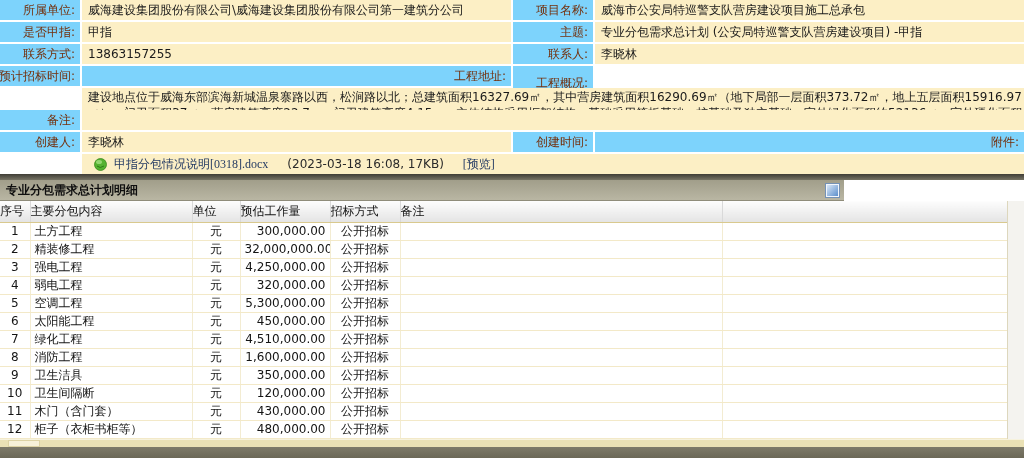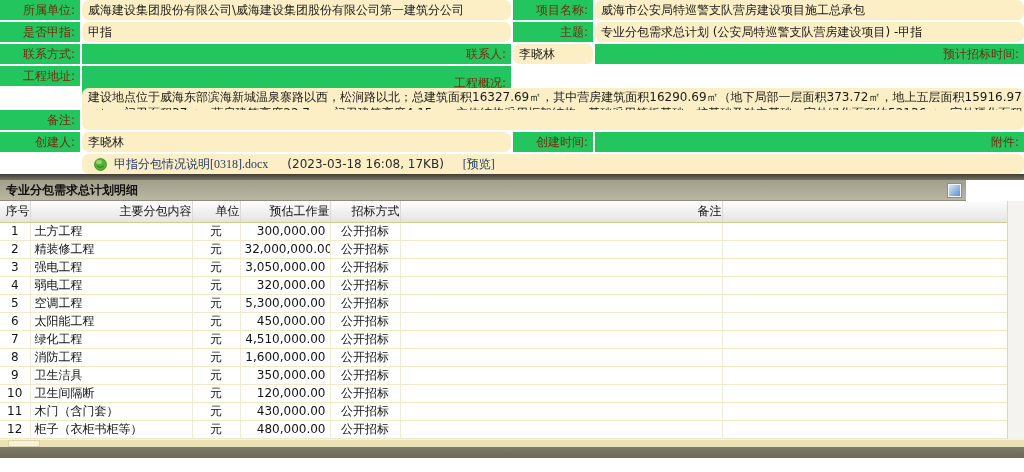--- a/index.html
+++ b/index.html
@@ -12,48 +12,48 @@
   
   .form-grid {
     width: 1024px;
     display: grid;
     grid-template-columns: 80px 429px 80px 1fr;
     grid-auto-rows: 20px;
     gap: 2px;
     background: #ffffff;
   }
   .flabel {
-    background: #22c55e;
+    background: #7dd3fc;
     color: #732f0b;
     display: flex; align-items: center; justify-content: flex-end;
     padding-right: 5px;
     white-space: nowrap;
   }
   .fvalue {
     background: #fcefc5;
     display: flex; align-items: center;
     padding-left: 6px;
-    white-space: nowrap; overflow: hidden; border-radius: 7px;
+    white-space: nowrap; overflow: hidden;
   }
   .row-overview { height: 34px; }
   .fvalue.wrap {
     white-space: normal; overflow: hidden;
     line-height: 16px; align-items: flex-start; padding-top: 1px;
   }
   .span-rest { grid-column: 2 / 5; }
   .attach-link { color: #233a63; cursor: pointer; font-family: Liberation Serif, serif; }
   .attach-meta { color: #2a2a2a; }
   .attach-icon { width: 13px; height: 13px; display: inline-block; margin: 0 7px 0 6px; flex: none; }
   
   .section-band {
     height: 6px; width: 1024px;
     background: linear-gradient(180deg, #3f3d36, #767364);
   }
   .section-titlebar {
-    height: 21px; width: 966px;
+    height: 21px; width: 844px;
     background: linear-gradient(180deg, #a19e8a, #b9b6a3);
     display: flex; align-items: center;
     padding: 0 5px 0 6px;
     color: #0f0f0f; font-weight: bold;
     border-bottom: 1px solid #8f8c7a;
   }
   .titlebar-spacer { flex: 1; }
   .win-btn {
     width: 13px; height: 13px; flex: none;
     background: linear-gradient(135deg, #d9e7f7, #5d90cc);
@@ -65,21 +65,21 @@
   .detail-body { display: flex; width: 1024px; }
   table.detail {
     border-collapse: collapse; table-layout: fixed;
     width: 1007px; background: #ffffff;
   }
   table.detail th {
     height: 21px; font-weight: normal; color: #111;
     background: linear-gradient(180deg, #fdfdfd, #e4e4e4);
     border-right: 1px solid #d9d9d9;
     border-bottom: 1px solid #d9c98e;
-    text-align: right; white-space: nowrap; overflow: hidden;
+    text-align: left; white-space: nowrap; overflow: hidden;
   }
   table.detail th:last-child { border-right: none; }
   table.detail td {
     height: 17px; color: #141414;
     border-right: 1px solid #f3ecd2;
     border-bottom: 1px solid #f3e9c8;
     white-space: nowrap; overflow: hidden;
     padding: 0 4px;
   }
   table.detail td:last-child { border-right: none; }
@@ -120,20 +120,21 @@
   <div class="fvalue">威海建设集团股份有限公司\威海建设集团股份有限公司第一建筑分公司</div>
   <div class="flabel">项目名称:</div>
   <div class="fvalue">威海市公安局特巡警支队营房建设项目施工总承包</div>
 
   <div class="flabel">是否甲指:</div>
   <div class="fvalue">甲指</div>
   <div class="flabel">主题:</div>
   <div class="fvalue">专业分包需求总计划 (公安局特巡警支队营房建设项目) -甲指</div>
 
   <div class="flabel">联系方式:</div>
+  <div class="fvalue">13863157255</div>
   <div class="flabel">联系人:</div>
   <div class="fvalue">李晓林</div>
 
   <div class="flabel">预计招标时间:</div>
   <div class="flabel">工程地址:</div>
 
   <div class="flabel row-overview">工程概况:</div>
   <div class="fvalue wrap span-rest row-overview">建设地点位于威海东部滨海新城温泉寨路以西，松涧路以北；总建筑面积16327.69㎡，其中营房建筑面积16290.69㎡（地下局部一层面积373.72㎡，地上五层面积15916.97㎡），门卫面积37㎡；营房建筑高度22.7m，门卫建筑高度4.15m；主体结构采用框架结构，基础采用筏板基础、桩基础及独立基础；室外绿化面积约52136㎡，室外硬化面积约26000㎡。</div>
 
   <div class="flabel">备注:</div>
@@ -205,21 +206,21 @@
     <td class="c-amount">32,000,000.00</td>
     <td class="c-method">公开招标</td>
     <td class="c-remark"></td>
     <td></td>
   </tr>
 
   <tr>
     <td class="c-no">3</td>
     <td class="c-content">强电工程</td>
     <td class="c-unit">元</td>
-    <td class="c-amount">3,050,000.00</td>
+    <td class="c-amount">4,250,000.00</td>
     <td class="c-method">公开招标</td>
     <td class="c-remark"></td>
     <td></td>
   </tr>
 
   <tr>
     <td class="c-no">4</td>
     <td class="c-content">弱电工程</td>
     <td class="c-unit">元</td>
     <td class="c-amount">320,000.00</td>

